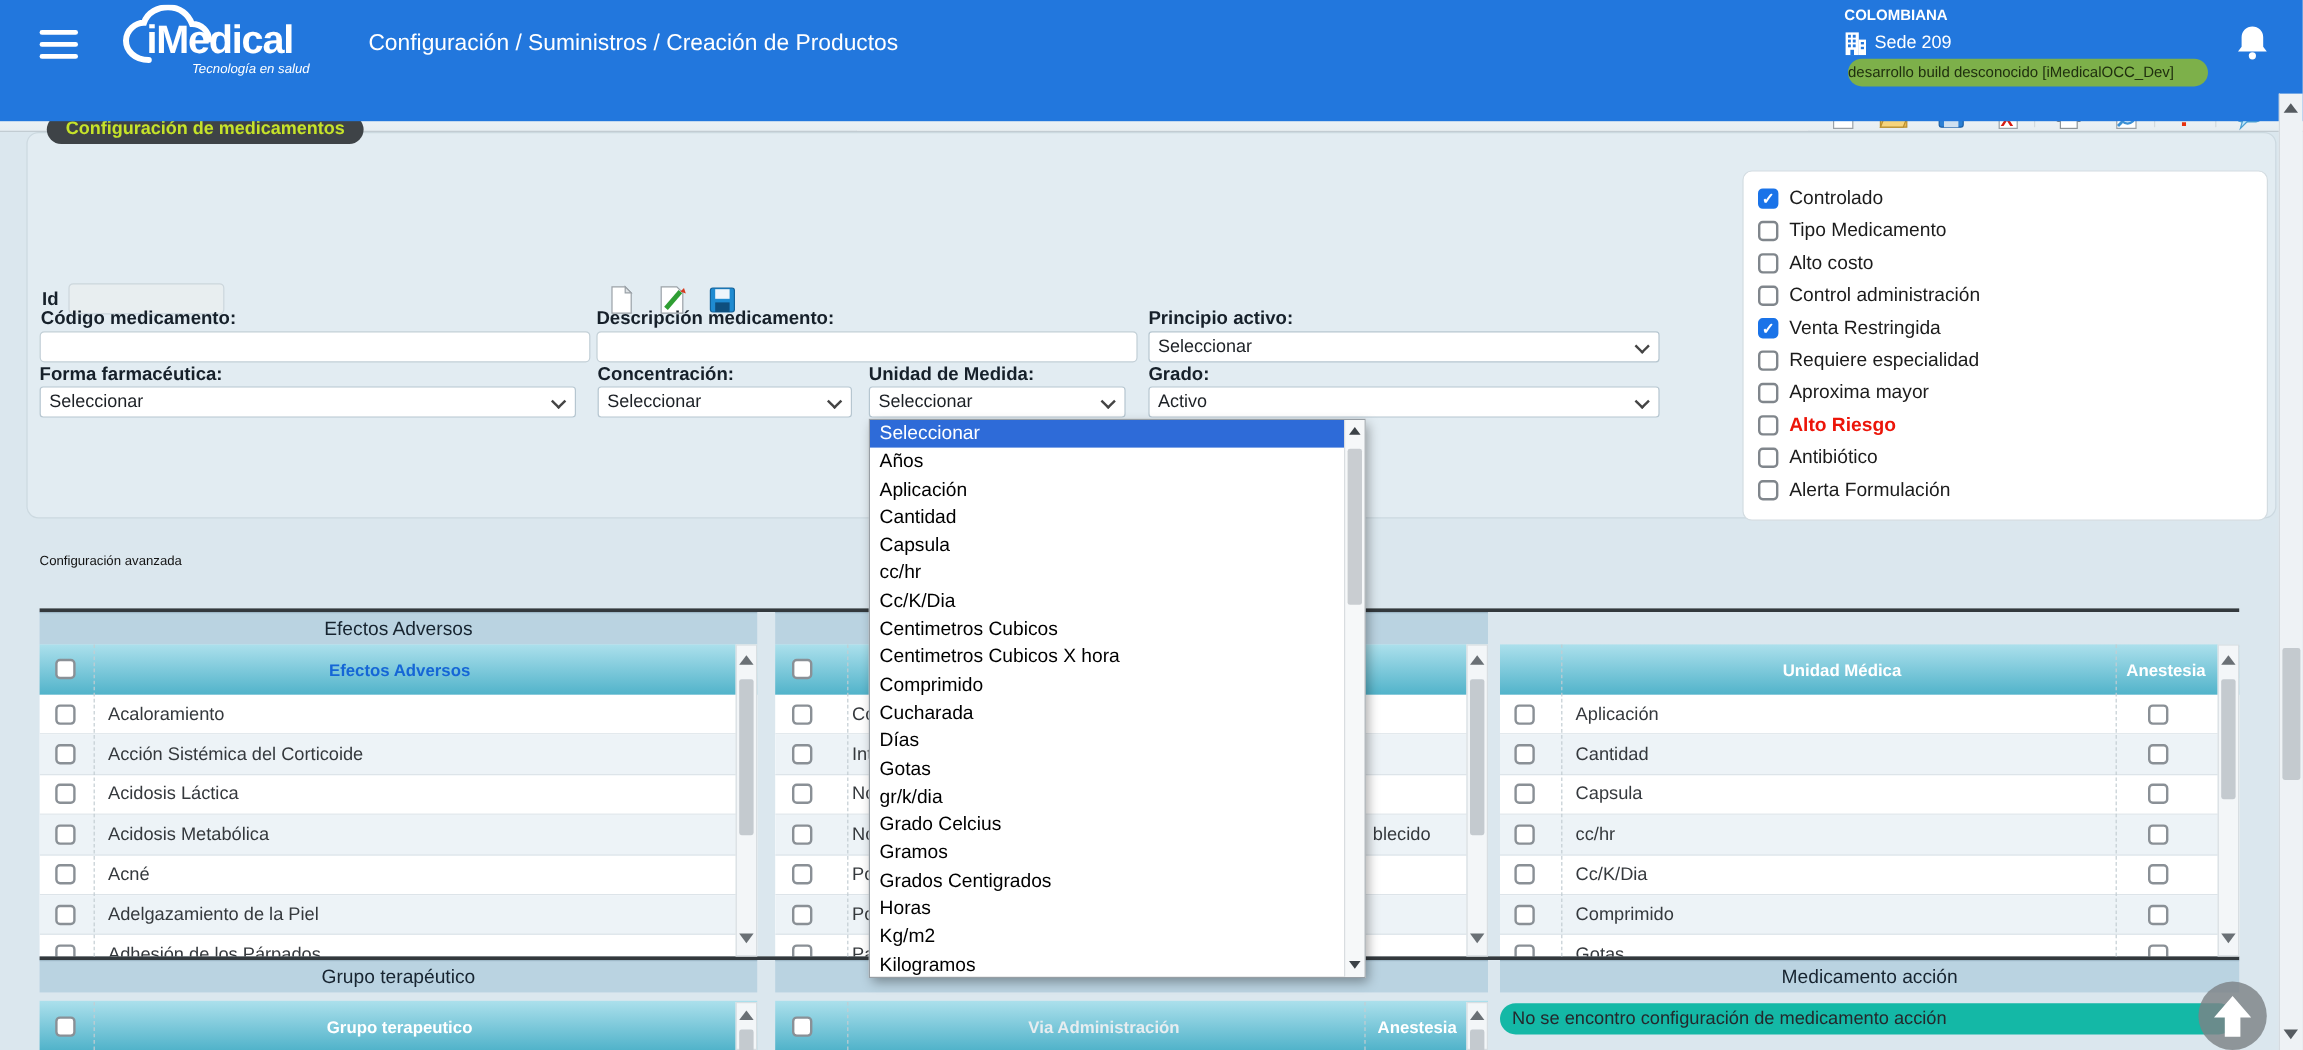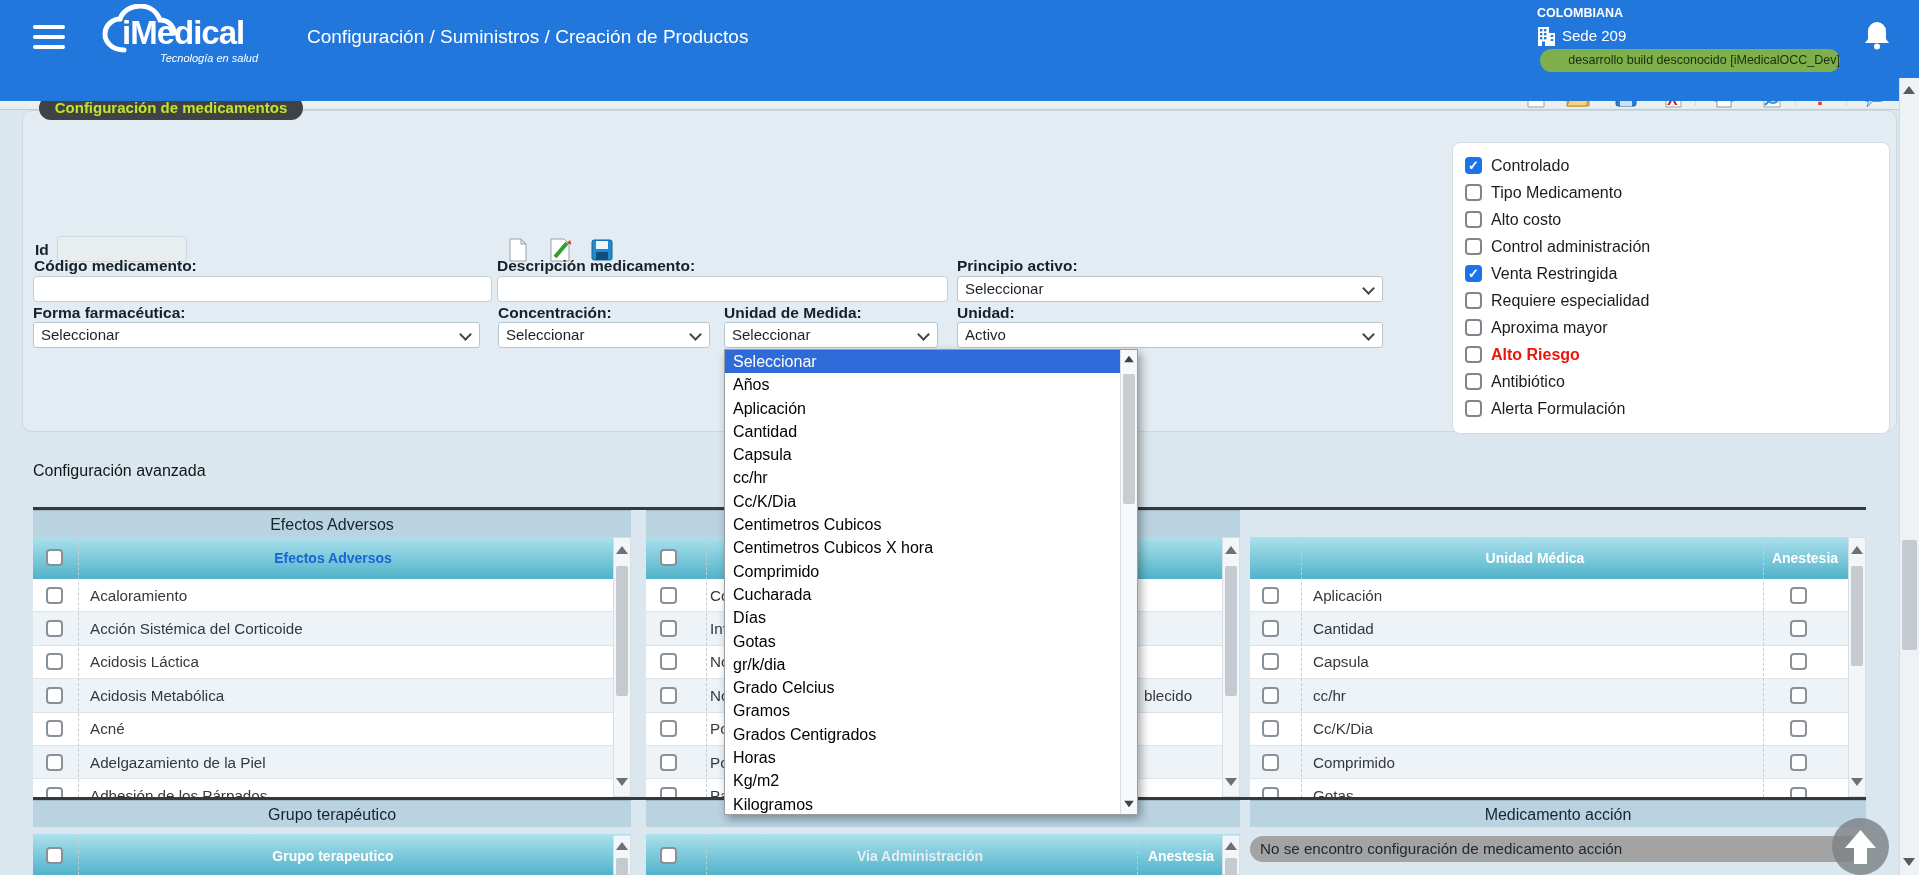--- a/index.html
+++ b/index.html
@@ -11,21 +11,21 @@
   
   .hdr { position:absolute; left:0; top:0; width:1919px; height:101px; background:#2277dd; z-index:30; }
   .burger { position:absolute; left:33px; top:25px; width:32px; height:26px; cursor:pointer; }
   .burger i { display:block; height:4px; background:#fff; border-radius:2px; margin-bottom:6px; }
   .logo-text { position:absolute; left:122px; top:14px; font-size:33px; font-weight:bold; color:#fff; letter-spacing:-1px; }
   .tagline { position:absolute; left:160px; top:52px; font-size:11px; font-style:italic; color:#fff; }
   .crumb { position:absolute; left:307px; top:26px; font-size:19px; color:#fff; }
   .org { position:absolute; left:1470px; top:6px; width:220px; text-align:center; font-size:12.5px; font-weight:bold; color:#fff; }
   .sede { position:absolute; left:1536px; top:24px; color:#fff; font-size:15px; display:flex; align-items:center; gap:6px; }
   .badge { position:absolute; left:1540px; top:49px; width:300px; height:23px; background:#7db04a; border-radius:12px;
-           font-size:12.5px; color:#20300f; text-align:right; line-height:23px; }
+           font-size:12.5px; color:#20300f; text-align:left; line-height:23px; }
   .bell { position:absolute; left:1864px; top:20px; }
 
   
   .strip { position:absolute; left:0; top:78px; width:1919px; height:32px;
            background:linear-gradient(#fcfdfe,#e6edf1); border-bottom:1px solid #c2ccd2; z-index:5; }
   .panelbar { position:absolute; left:713px; top:82px; width:795px; height:28px; background:#fbfdfe;
               border:1px solid #c6cfd5; border-bottom:none; border-radius:8px 8px 0 0; }
   .tbtn { position:absolute; top:83px; width:28px; height:26px; cursor:pointer; z-index:6; }
   .tsep { position:absolute; top:84px; width:1px; height:22px; background:#d2d9dd; z-index:6; }
 
@@ -56,21 +56,21 @@
            border:1px solid #d3dce1; border-radius:8px; }
   .flag { position:absolute; left:12px; display:flex; align-items:center; gap:9px; height:27px; }
   .cb { width:17px; height:17px; background:#fff; border:2px solid #80868c; border-radius:4px; flex:0 0 auto;
         text-align:center; line-height:14px; font-size:13px; color:#fff; }
   .cb.on { background:#1a73e8; border-color:#1a73e8; }
   .cb.on::after { content:"\2713"; font-weight:bold; }
   .flag span.t { font-size:16px; color:#1c1c1c; }
   .flag span.t.danger { color:#ec1509; font-weight:bold; }
 
   
-  .advanced { position:absolute; left:33px; top:462px; font-size:16px; color:#141414; }
+  .advanced { position:absolute; left:33px; top:462px; font-size:11px; color:#141414; }
   .dline { position:absolute; height:3px; background:#33393d; }
   .band { position:absolute; height:27px; background:#bad3e1; border-top:1px solid #9fb9c8; color:#172430;
           font-size:16px; text-align:center; line-height:27px; }
   .teal { position:absolute; background:linear-gradient(#ace0ec,#51b3ca); overflow:hidden; }
   .colh { font-weight:bold; font-size:14px; color:#fff; text-align:center; position:absolute; }
   .rows { position:absolute; background:#fff; overflow:hidden; }
   .row { position:relative; height:33.4px; border-bottom:1px solid #dde4e9; display:flex; align-items:center; }
   .row:nth-child(even) { background:#edf3f7; }
   .row .txt { font-size:15.2px; color:#35393d; white-space:nowrap; }
   .rcb { position:absolute; width:17px; height:17px; background:#fff; border:2px solid #8a9096; border-radius:4px; }
@@ -79,21 +79,21 @@
 
   
   .dd { position:absolute; left:724px; top:349px; width:414px; height:466px; background:#fff;
         border:1px solid #979ea4; box-shadow:3px 4px 9px rgba(0,0,0,.35); z-index:50; }
   .dd-items { position:absolute; left:0; top:0; width:396px; height:466px; overflow:hidden; }
   .dd-item { height:23.3px; line-height:23.3px; font-size:16px; color:#000; padding-left:8px; white-space:nowrap; cursor:pointer; }
   .dd-item:first-child { background:#2e6bd8; color:#fff; }
   .dd-sb { position:absolute; right:0; top:0; width:17px; height:464px; background:#f6f8f9; border-left:1px solid #d9dde0; }
 
   
-  .msg { position:absolute; left:1250px; top:836px; width:612px; height:26px; background:#a3a3a3; border-radius:13px;
+  .msg { position:absolute; left:1250px; top:836px; width:612px; height:26px; background:#14b8a6; border-radius:13px;
          font-size:15.2px; color:#24282c; line-height:26px; padding-left:10px; z-index:2; }
   .scrolltop { position:absolute; left:1832px; top:818px; width:57px; height:57px; border-radius:50%;
                background:rgba(125,130,134,.82); z-index:60; cursor:pointer; }
 </style>
 </head>
 <body>
 
 <div class="hdr">
   <div class="burger">
       <i></i>
@@ -225,21 +225,21 @@
   <span>Seleccionar</span>
   <span class="chev"></span>
 </div>
 
 <div class="flabel" style="left:724px;top:304px">Unidad de Medida:</div>
 <div class="sel" style="left:724px;top:322px;width:214px">
   <span>Seleccionar</span>
   <span class="chev"></span>
 </div>
 
-<div class="flabel" style="left:957px;top:304px">Unidad:</div>
+<div class="flabel" style="left:957px;top:304px">Grado:</div>
 <div class="sel" style="left:957px;top:322px;width:426px">
   <span>Activo</span>
   <span class="chev"></span>
 </div>
 
 <div class="flags">
   <div class="flag" style="top:9px">
       <span class="cb on"></span>
       <span class="t">Controlado</span>
     </div>

